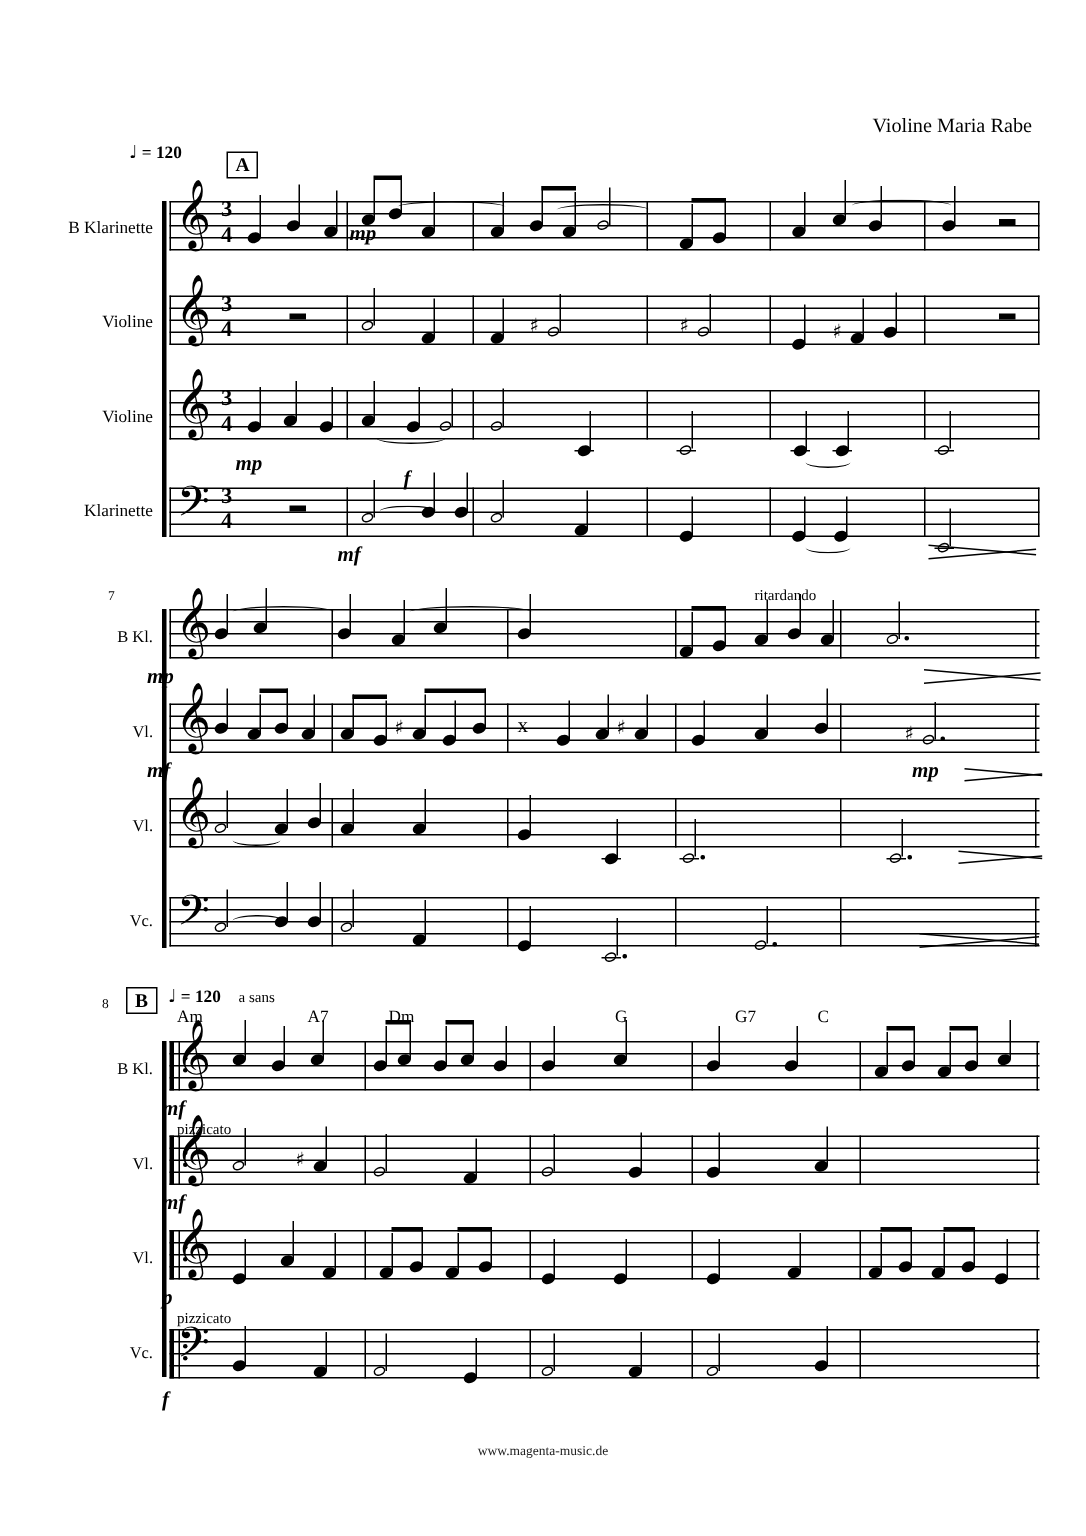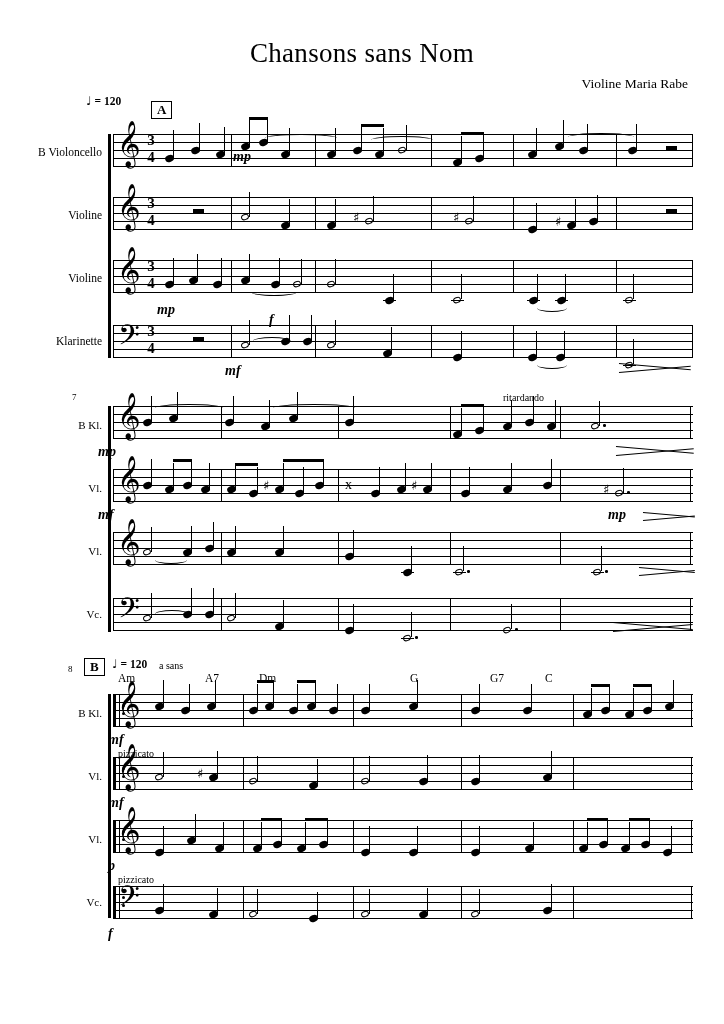--- a/index.html
+++ b/index.html
@@ -246,34 +246,33 @@
     font-family: "DejaVu Sans", sans-serif;
     font-size: 13px;
     line-height: 1;
   }
 </style>
 </head>
 <body>
 
 <div class="page">
 
-  <div class="title">Chansons sans Nom</div>
   <div class="composer">Violine Maria Rabe</div>
 
   <div class="system" style="top:0;">
 
     <div class="tempo" style="left:86px; top:94px;">
       <span class="nt">♩</span>
       <span>= 120</span>
     </div>
     <div class="rehearsal" style="left:151px; top:101px;">A</div>
 
     <div class="bracket" style="top:134px; height:224px;"></div>
 
-    <div class="inst-label" style="top:146px;">B Violoncello</div>
+    <div class="inst-label" style="top:146px;">B Klarinette</div>
     <div class="staff" style="top:134px;">
       <div class="line"></div>
       <div class="line"></div>
       <div class="line"></div>
       <div class="line"></div>
       <div class="line"></div>
       <div class="clef treble" style="left:4px;">𝄞</div>
       <div class="timesig" style="left:30px; top:-1px;">3</div>
       <div class="timesig" style="left:30px; top:16px;">4</div>
 
@@ -945,13 +944,14 @@
 
       <div class="nh open" style="left:358px; top:25px;"></div>
       <div class="stem" style="left:366px; top:3px; height:25px;"></div>
       <div class="nh" style="left:430px; top:21px;"></div>
       <div class="stem" style="left:438px; top:-2px; height:26px;"></div>
 
       <div class="dyn" style="left:-5px; top:40px;">f</div>
     </div>
   </div>
 
+  <div class="footer">www.magenta-music.de</div>
 </div>
 
 </body></html>

